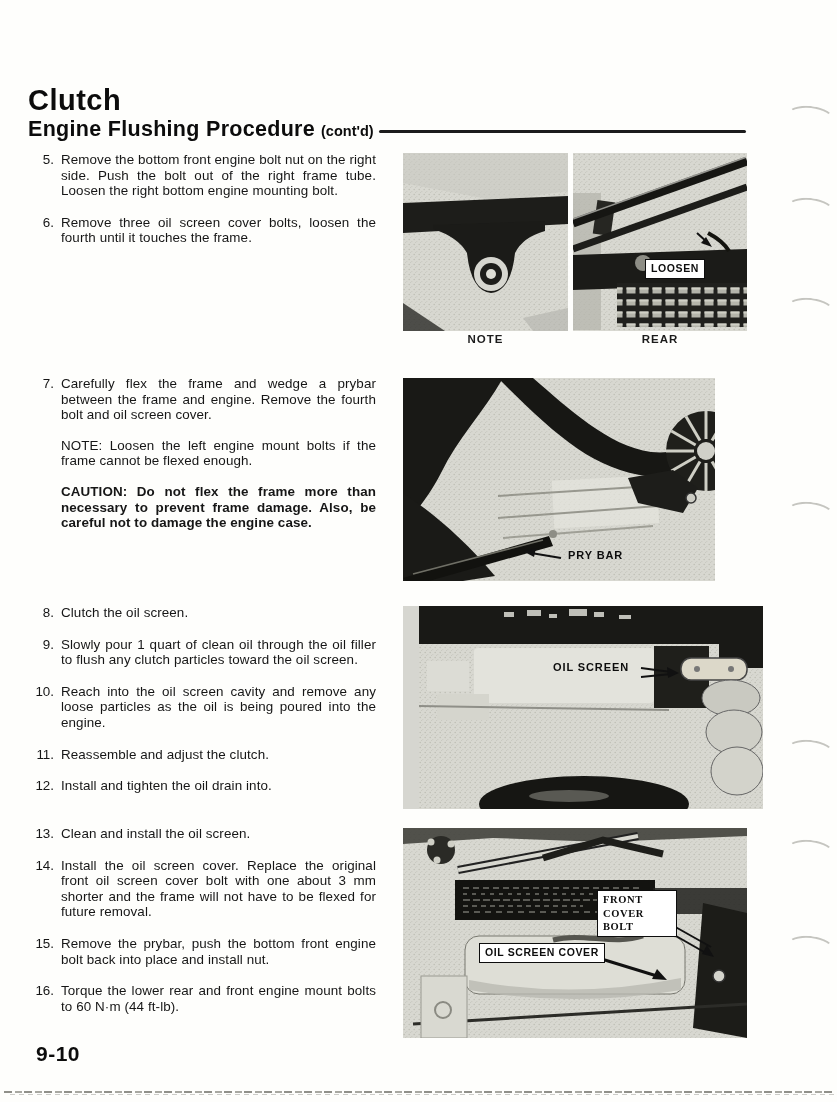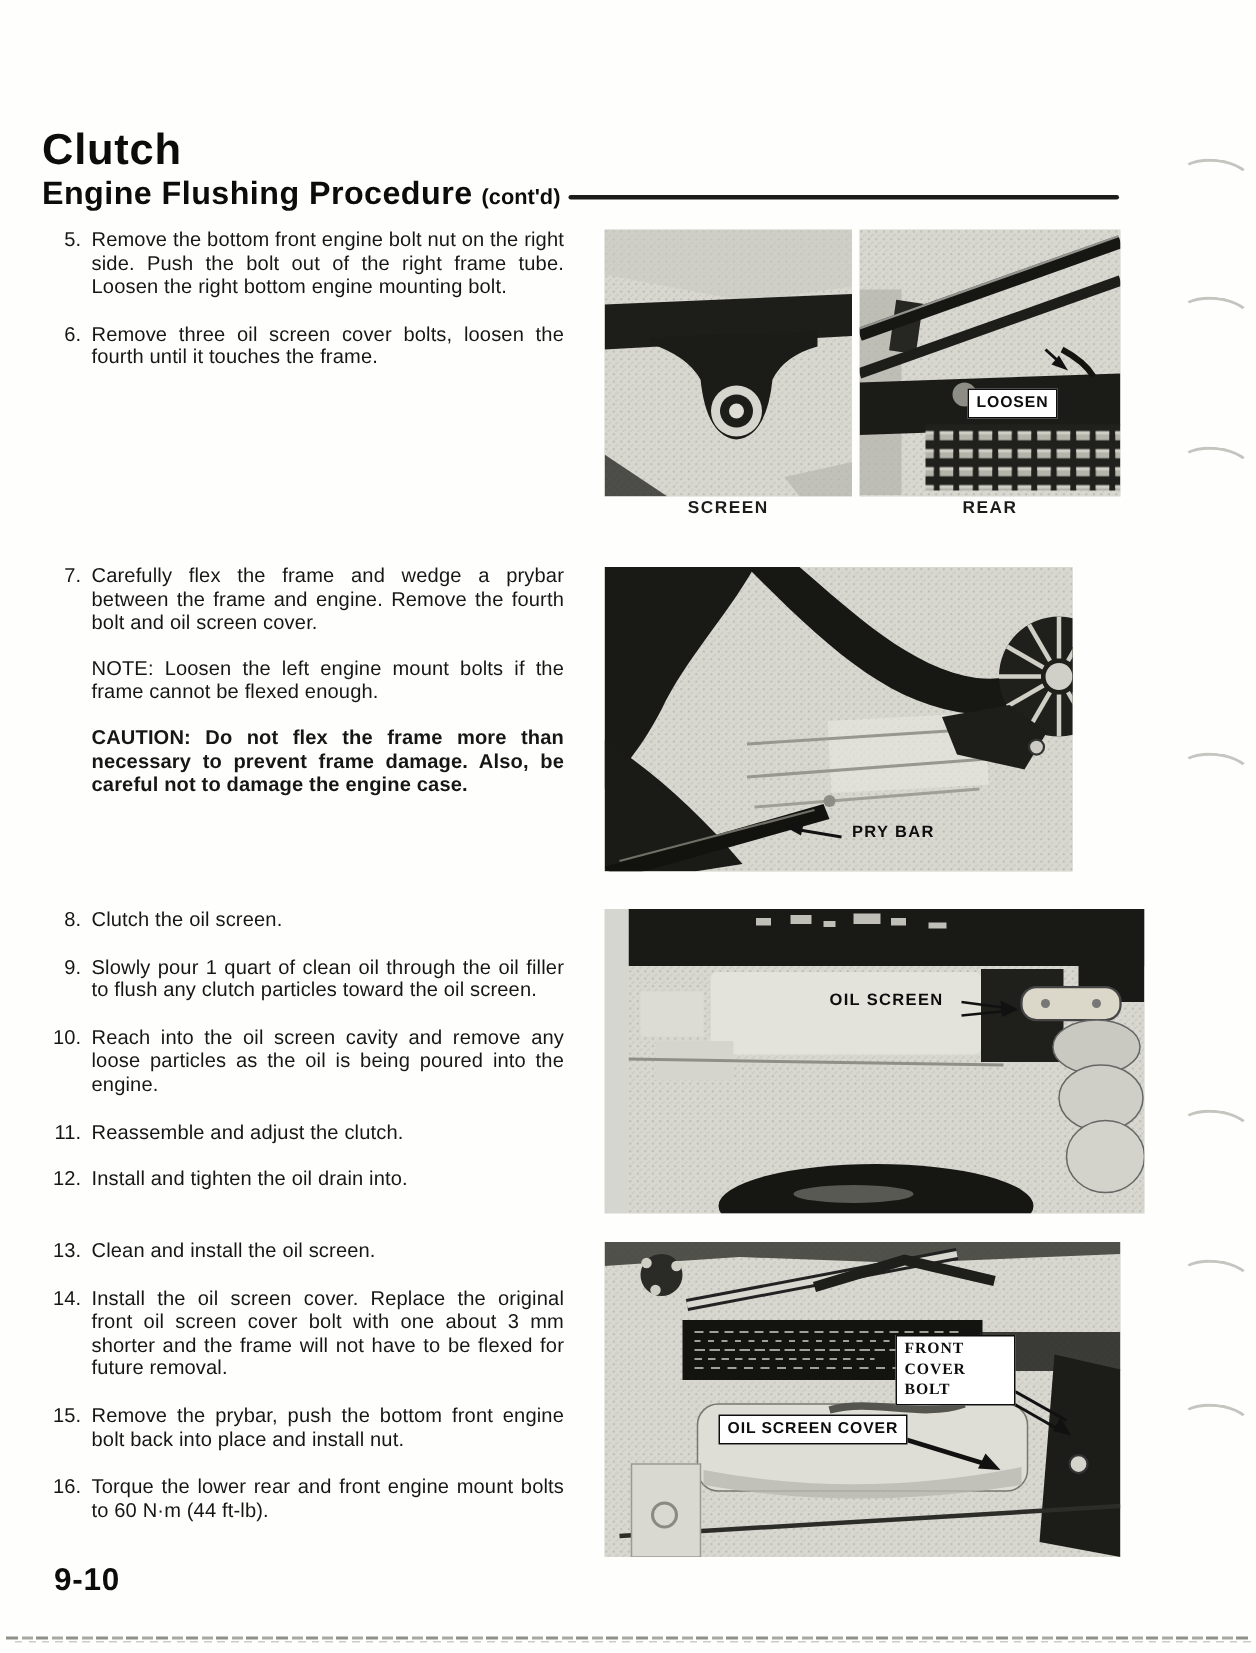--- a/index.html
+++ b/index.html
@@ -162,21 +162,21 @@
       <path d="M0,102 L174,96 L174,131 L0,137 Z" fill="#1b1b18"></path>
       <rect x="44" y="130" width="130" height="44" fill="url(#fins)"></rect>
       <path d="M135,80 Q150,88 156,98" stroke="#14140f" stroke-width="4" fill="none"></path>
       <circle cx="70" cy="110" r="8" fill="#8d8d85"></circle>
       <line x1="124" y1="80" x2="135" y2="90" stroke="#111" stroke-width="2"></line>
       <polygon points="139,94 128,90 133,84" fill="#111"></polygon>
     </svg>
     <div class="callout" style="left:72px;top:58px;margin-top:48px;">LOOSEN</div>
   </div>
 
-  <div class="cap cap-front">SCREEN</div>
+  <div class="cap cap-front">NOTE</div>
   <div class="cap cap-rear">REAR</div>
 
   <div class="photo ph-prybar">
     <svg width="344" height="203" viewBox="0 0 344 203">
       <defs>
         <pattern id="p3" width="5" height="5" patternUnits="userSpaceOnUse">
           <rect width="5" height="5" fill="#d8d8d1"></rect>
           <circle cx="1.2" cy="1.4" r="0.75" fill="#bdbdb4"></circle>
           <circle cx="3.8" cy="3.6" r="0.6" fill="#c7c7bf"></circle>
           <circle cx="2.6" cy="4.4" r="0.4" fill="#b0b0a8"></circle>

